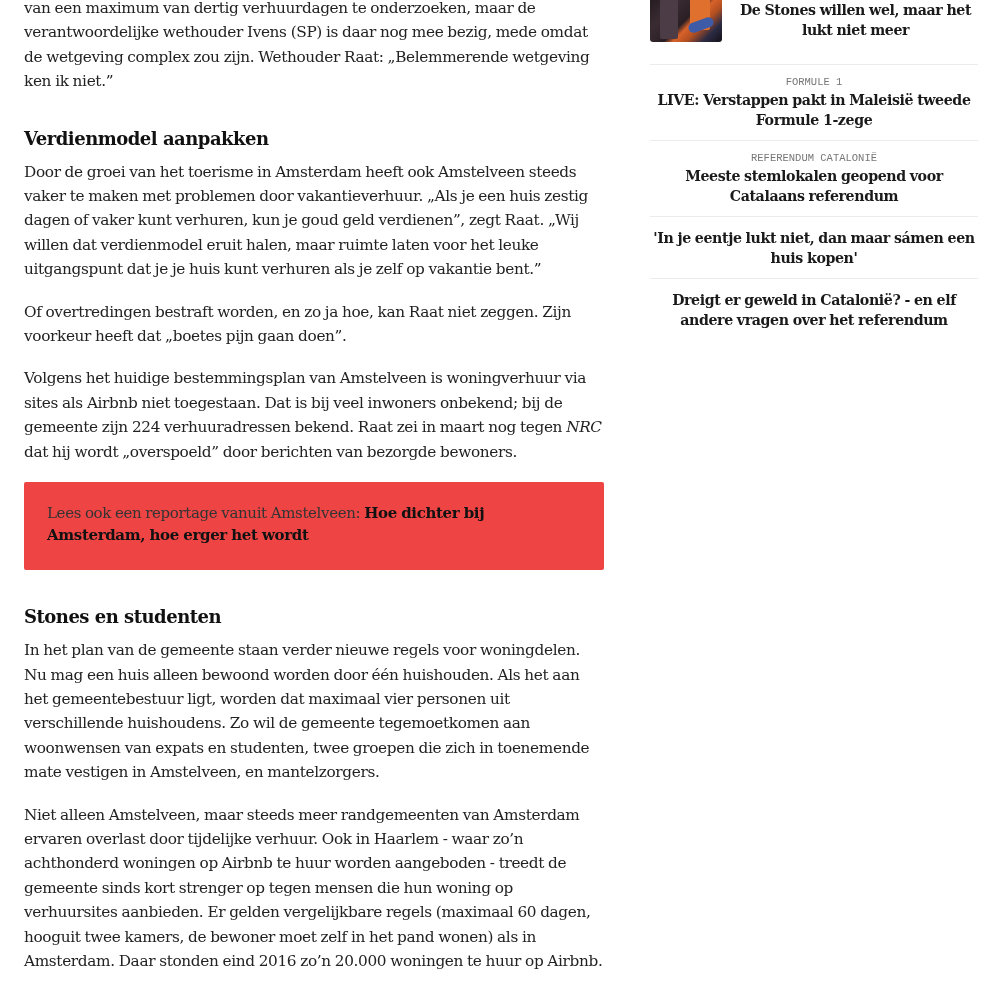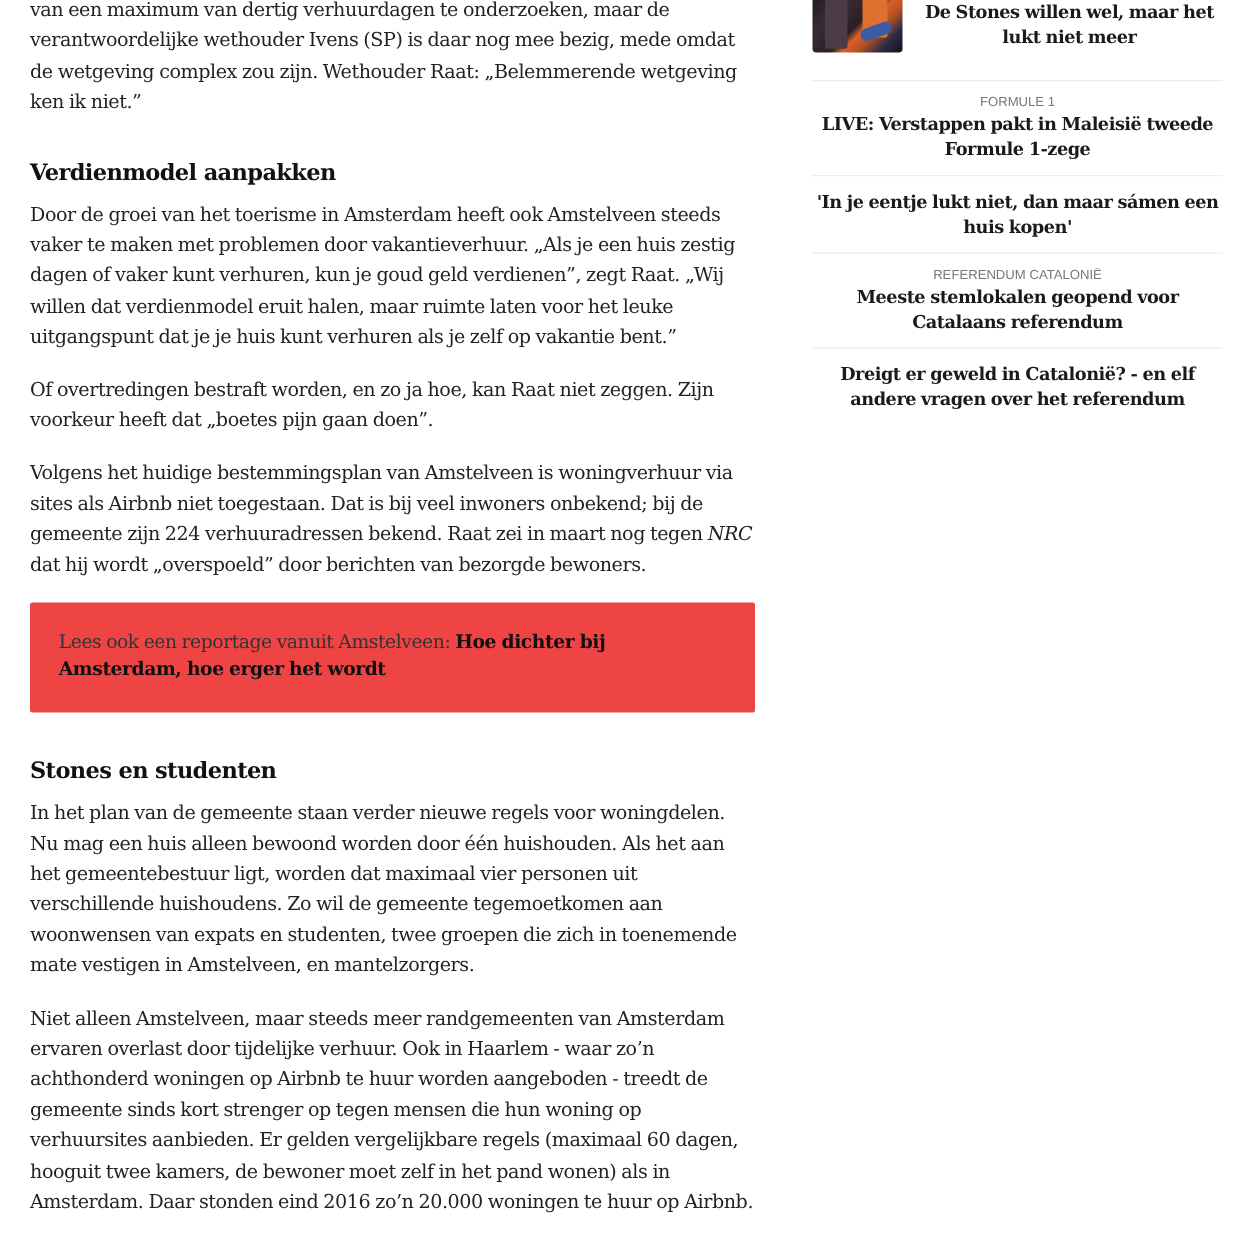--- a/index.html
+++ b/index.html
@@ -38,21 +38,21 @@
     .thumb .fig1 { position:absolute; left:10px; top:10px; width:18px; height:45px; background:#4b3c45; border-radius:8px 8px 2px 2px; }
     .thumb .fig2 { position:absolute; left:40px; top:6px; width:20px; height:40px; background:#e0702e; border-radius:8px 8px 2px 2px; }
     .thumb .guitar { position:absolute; left:38px; top:36px; width:26px; height:10px; background:#3d5ba6; border-radius:5px; transform: rotate(-20deg); }
     .side-title {
       font-size: 14.2px; line-height: 20px; font-weight: bold; color: #1a1a1a;
       letter-spacing: -0.4px; word-spacing: -0.5px; padding-top: 16px;
     }
     .side-entry { padding: 11px 0 10px 0; }
     .side-entry .side-title { padding-top: 0; }
     .kicker {
-      font-family: Liberation Sans, sans-serif; font-size: 10.5px; color: #777;
+      font-family: Liberation Mono, monospace; font-size: 10.5px; color: #777;
       letter-spacing: 0px; margin-bottom: 2px; text-transform: uppercase;
     }
     .side-top-wrap { padding-bottom: 20px; }
   </style>
 </head>
 <body>
 
 <main class="article">
   <p class="p0">van een maximum van dertig verhuurdagen te onderzoeken, maar de verantwoordelijke wethouder Ivens (SP) is daar nog mee bezig, mede omdat de wetgeving complex zou zijn. Wethouder Raat: „Belemmerende wetgeving ken ik niet.”</p>
 
@@ -81,24 +81,24 @@
       <div class="side-title">De Stones willen wel, maar het lukt niet meer</div>
     </div>
   </div>
 
   <div class="side-item side-entry">
     <div class="kicker">Formule 1</div>
     <div class="side-title">LIVE: Verstappen pakt in Maleisië tweede Formule 1-zege</div>
   </div>
 
   <div class="side-item side-entry">
-    <div class="side-title">'In je eentje lukt niet, dan maar sámen een huis kopen'</div>
+    <div class="kicker">Referendum Catalonië</div>
+    <div class="side-title">Meeste stemlokalen geopend voor Catalaans referendum</div>
   </div>
 
   <div class="side-item side-entry">
-    <div class="kicker">Referendum Catalonië</div>
-    <div class="side-title">Meeste stemlokalen geopend voor Catalaans referendum</div>
+    <div class="side-title">'In je eentje lukt niet, dan maar sámen een huis kopen'</div>
   </div>
 
   <div class="side-entry">
     <div class="side-title">Dreigt er geweld in Catalonië? - en elf andere vragen over het referendum</div>
   </div>
 </aside>
 
 </body></html>

